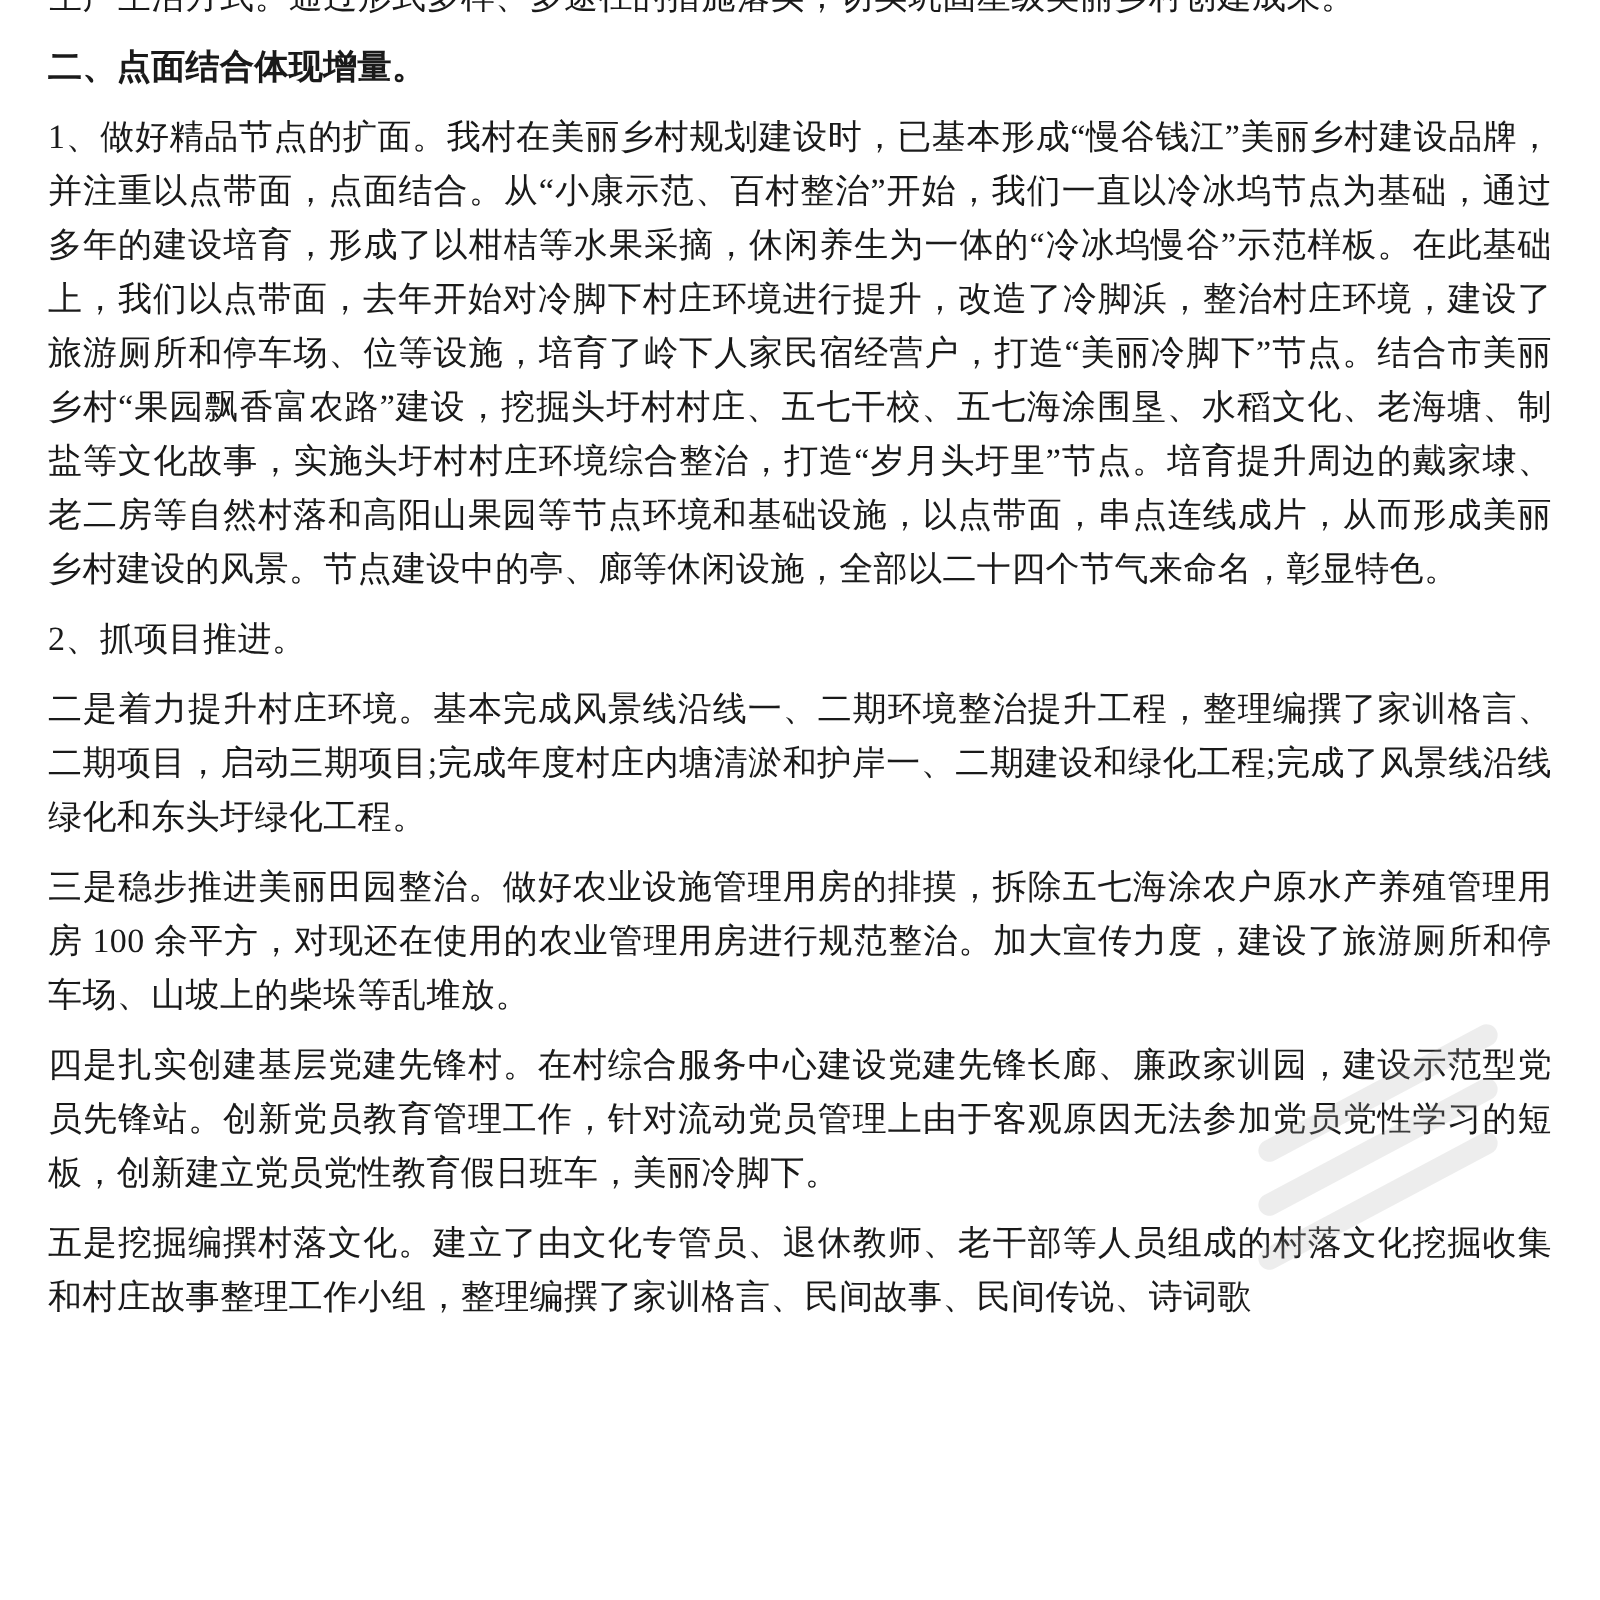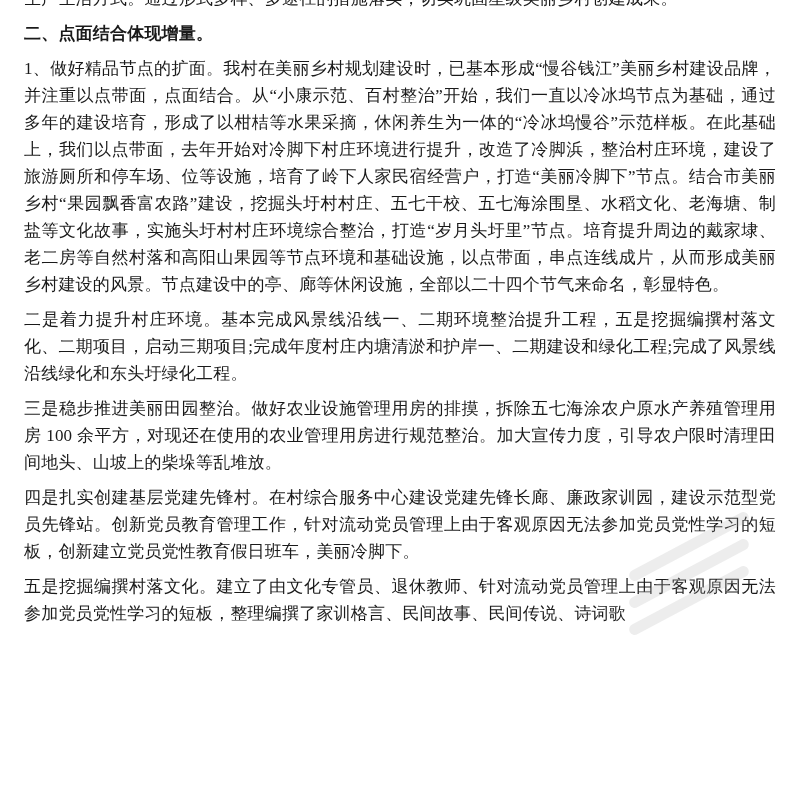--- a/index.html
+++ b/index.html
@@ -48,22 +48,23 @@
     margin: 16px 8px;
   }
 </style>
 </head>
 <body>
 
 <div class="page">
   <p class="para">生产生活方式。通过形式多样、多途径的措施落实，切实巩固星级美丽乡村创建成果。</p>
   <p class="para bold">二、点面结合体现增量。</p>
   <p class="para">1、做好精品节点的扩面。我村在美丽乡村规划建设时，已基本形成“慢谷钱江”美丽乡村建设品牌，并注重以点带面，点面结合。从“小康示范、百村整治”开始，我们一直以冷冰坞节点为基础，通过多年的建设培育，形成了以柑桔等水果采摘，休闲养生为一体的“冷冰坞慢谷”示范样板。在此基础上，我们以点带面，去年开始对冷脚下村庄环境进行提升，改造了冷脚浜，整治村庄环境，建设了旅游厕所和停车场、位等设施，培育了岭下人家民宿经营户，打造“美丽冷脚下”节点。结合市美丽乡村“果园飘香富农路”建设，挖掘头圩村村庄、五七干校、五七海涂围垦、水稻文化、老海塘、制盐等文化故事，实施头圩村村庄环境综合整治，打造“岁月头圩里”节点。培育提升周边的戴家埭、老二房等自然村落和高阳山果园等节点环境和基础设施，以点带面，串点连线成片，从而形成美丽乡村建设的风景。节点建设中的亭、廊等休闲设施，全部以二十四个节气来命名，彰显特色。</p>
-  <p class="para">二是着力提升村庄环境。基本完成风景线沿线一、二期环境整治提升工程，五是挖掘编撰村落文化、二期项目，启动三期项目;完成年度村庄内塘清淤和护岸一、二期建设和绿化工程;完成了风景线沿线绿化和东头圩绿化工程。</p>
-  <p class="para">三是稳步推进美丽田园整治。做好农业设施管理用房的排摸，拆除五七海涂农户原水产养殖管理用房 100 余平方，对现还在使用的农业管理用房进行规范整治。加大宣传力度，引导农户限时清理田间地头、山坡上的柴垛等乱堆放。</p>
+  <p class="para">2、抓项目推进。</p>
+  <p class="para">二是着力提升村庄环境。基本完成风景线沿线一、二期环境整治提升工程，整理编撰了家训格言、二期项目，启动三期项目;完成年度村庄内塘清淤和护岸一、二期建设和绿化工程;完成了风景线沿线绿化和东头圩绿化工程。</p>
+  <p class="para">三是稳步推进美丽田园整治。做好农业设施管理用房的排摸，拆除五七海涂农户原水产养殖管理用房 100 余平方，对现还在使用的农业管理用房进行规范整治。加大宣传力度，建设了旅游厕所和停车场、山坡上的柴垛等乱堆放。</p>
   <p class="para">四是扎实创建基层党建先锋村。在村综合服务中心建设党建先锋长廊、廉政家训园，建设示范型党员先锋站。创新党员教育管理工作，针对流动党员管理上由于客观原因无法参加党员党性学习的短板，创新建立党员党性教育假日班车，美丽冷脚下。</p>
-  <p class="para">五是挖掘编撰村落文化。建立了由文化专管员、退休教师、针对流动党员管理上由于客观原因无法参加党员党性学习的短板，整理编撰了家训格言、民间故事、民间传说、诗词歌</p>
+  <p class="para">五是挖掘编撰村落文化。建立了由文化专管员、退休教师、老干部等人员组成的村落文化挖掘收集和村庄故事整理工作小组，整理编撰了家训格言、民间故事、民间传说、诗词歌</p>
   <div class="watermark">
       <i></i>
       <i></i>
       <i></i>
     </div>
 </div>
 
 </body></html>

